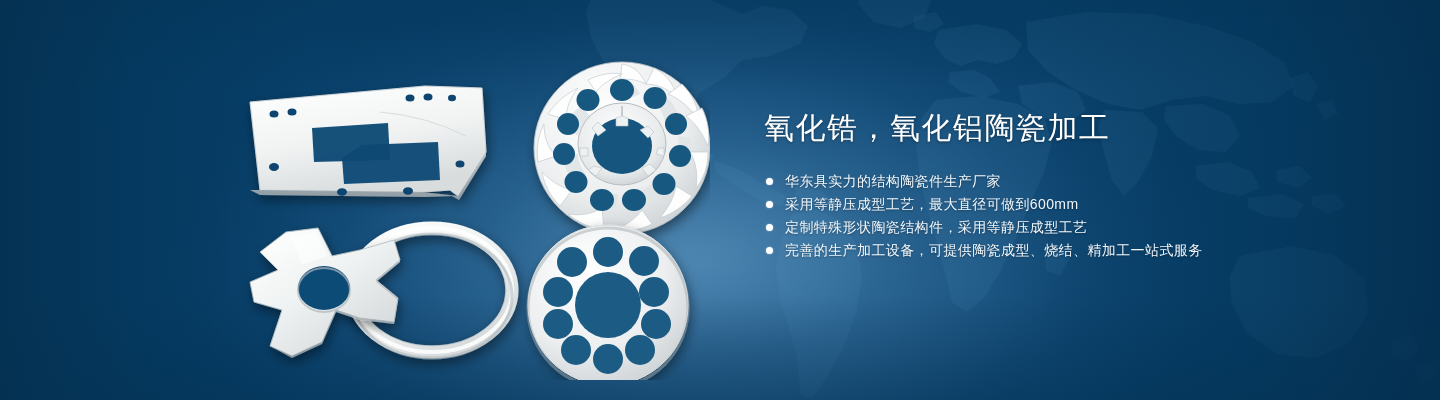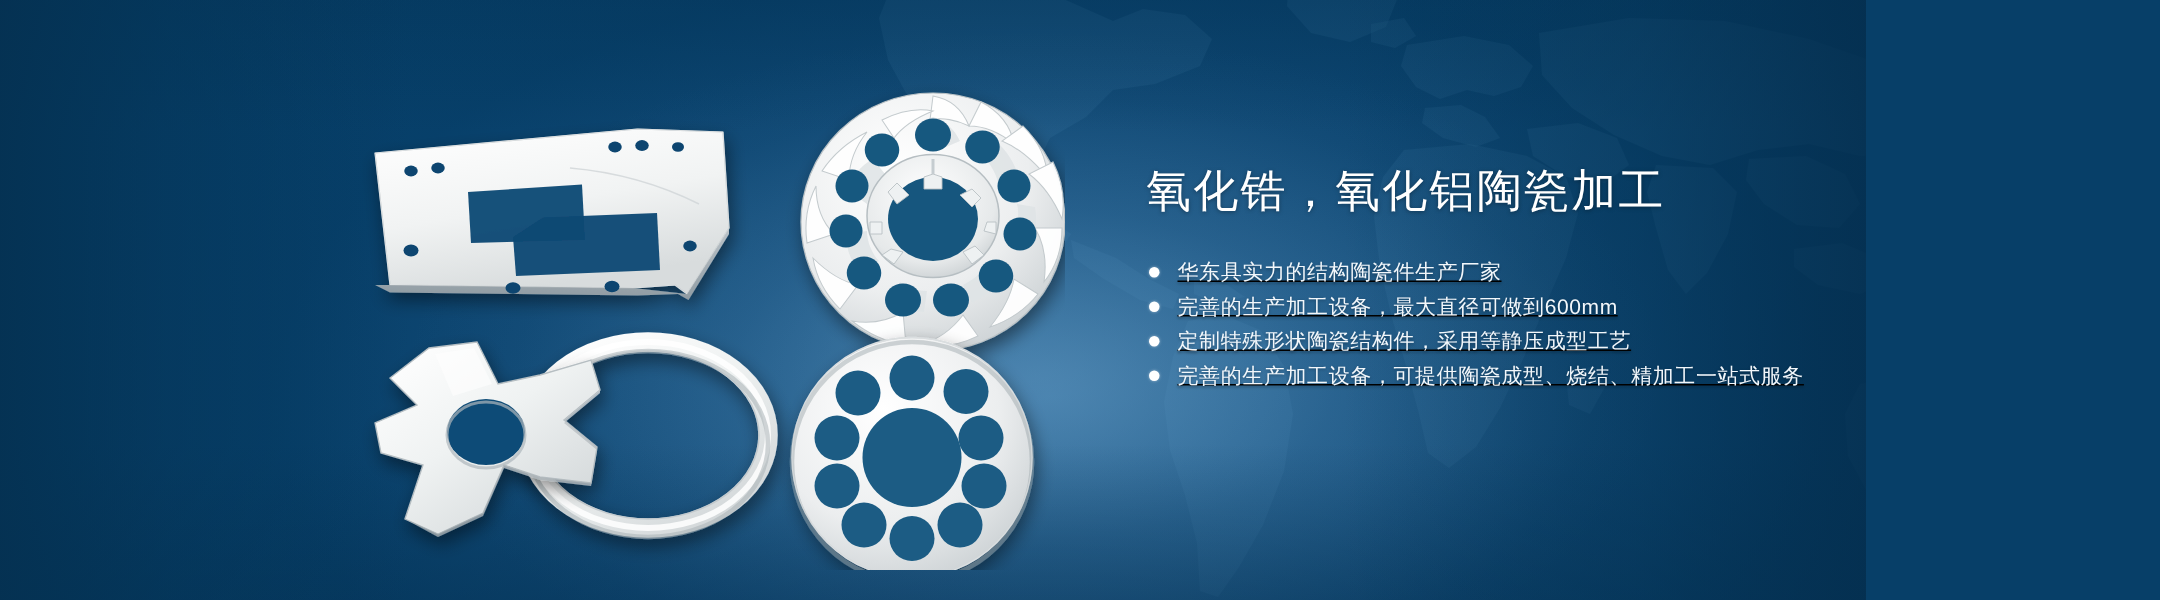--- a/index.html
+++ b/index.html
@@ -2,21 +2,21 @@
 <html><head>
 <meta charset="utf-8">
 <style>
   html, body {
     margin: 0;
     padding: 0;
     background: #073f68;
   }
   #banner {
     position: relative;
-    width: 1244px;
+    width: 1440px;
     height: 400px;
     overflow: hidden;
     font-family: "Liberation Sans", "DejaVu Sans", sans-serif;
     background: #063f69;
   }
   
   .bg-base {
     position: absolute; inset: 0;
     background: #063f69;
   }
@@ -81,21 +81,20 @@
   .feature-list {
     list-style: none;
     margin: 0;
     padding: 0;
   }
   .feature-item {
     display: flex;
     align-items: center;
     height: 23px;
     margin: 0 0 0 2px;
-    text-decoration: underline;
   }
   .bullet-dot {
     width: 7px;
     height: 7px;
     border-radius: 50%;
     background: #ffffff;
     flex: 0 0 auto;
     margin-right: 12px;
     box-shadow: 0 0 2px rgba(255,255,255,0.5);
   }
@@ -344,21 +343,21 @@
 
   <div class="text-block">
     <h1 class="headline">氧化锆，氧化铝陶瓷加工</h1>
     <ul class="feature-list">
       <li class="feature-item">
         <span class="bullet-dot"></span>
         <span class="feature-text">华东具实力的结构陶瓷件生产厂家</span>
       </li>
       <li class="feature-item">
         <span class="bullet-dot"></span>
-        <span class="feature-text">完善的生产加工设备，最大直径可做到600mm</span>
+        <span class="feature-text">采用等静压成型工艺，最大直径可做到600mm</span>
       </li>
       <li class="feature-item">
         <span class="bullet-dot"></span>
         <span class="feature-text">定制特殊形状陶瓷结构件，采用等静压成型工艺</span>
       </li>
       <li class="feature-item">
         <span class="bullet-dot"></span>
         <span class="feature-text">完善的生产加工设备，可提供陶瓷成型、烧结、精加工一站式服务</span>
       </li>
     </ul>

